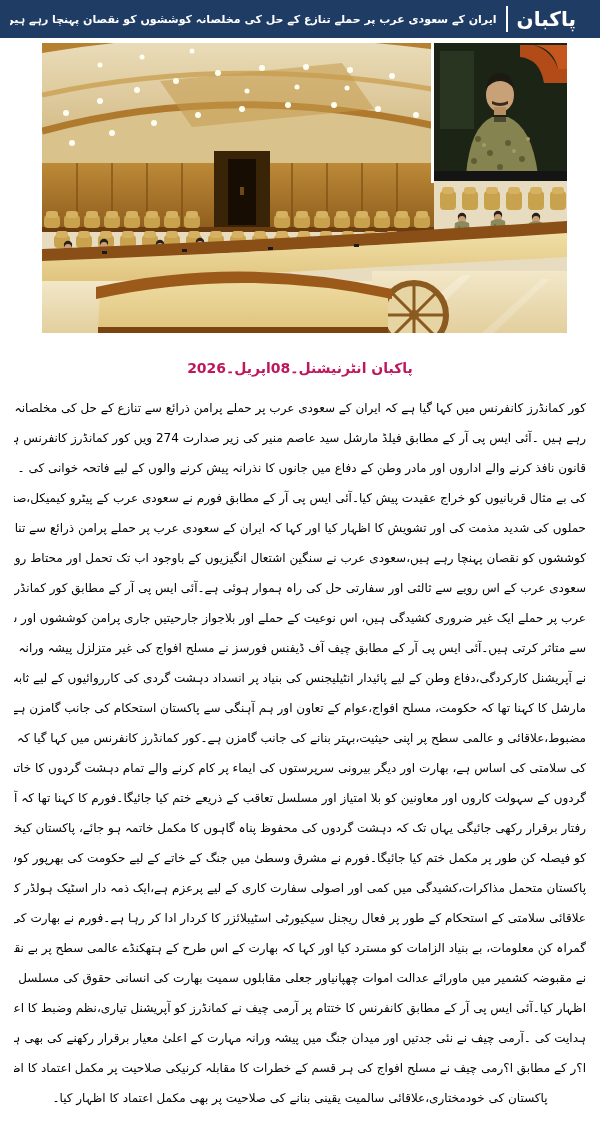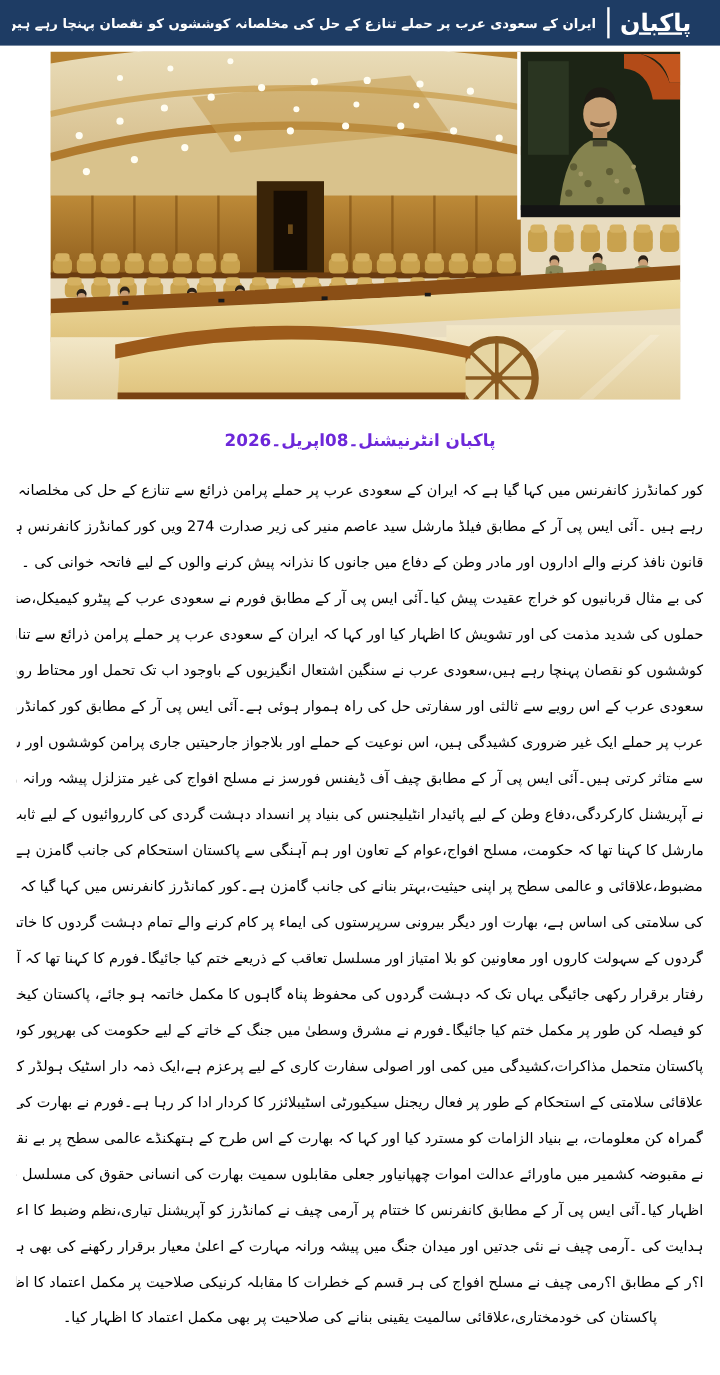--- a/index.html
+++ b/index.html
@@ -19,21 +19,20 @@
     display: flex;
     align-items: center;
     color: #ffffff;
     padding: 0 24px 0 10px;
   }
   .site-logo {
     font-size: 20px;
     font-weight: bold;
     white-space: nowrap;
     letter-spacing: 0.5px;
-    text-decoration: underline;
   }
   .header-divider {
     width: 2px;
     height: 26px;
     background: #ffffff;
     margin: 0 9px;
     flex: 0 0 auto;
   }
   .headline {
     flex: 1;
@@ -49,21 +48,21 @@
     width: 525px;
     height: 290px;
     overflow: hidden;
     background: #e8dcc0;
   }
   .photo-wrap svg { display: block; }
   
   .dateline {
     margin-top: 24px;
     text-align: center;
-    color: #6d28d9;
+    color: #be185d;
     font-size: 14px;
     font-weight: bold;
     height: 22px;
     line-height: 22px;
   }
   
   .article {
     margin: 14px 14px 0 14px;
     color: #000000;
   }

